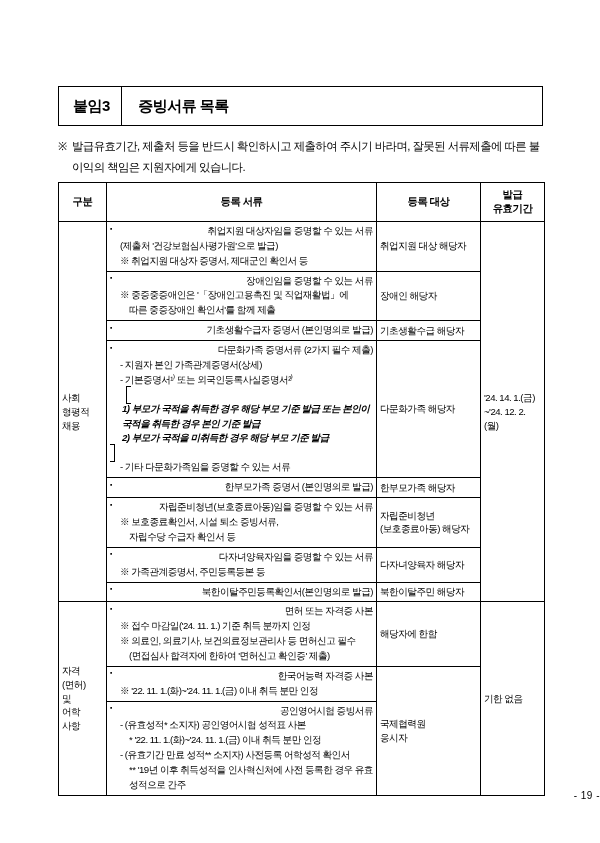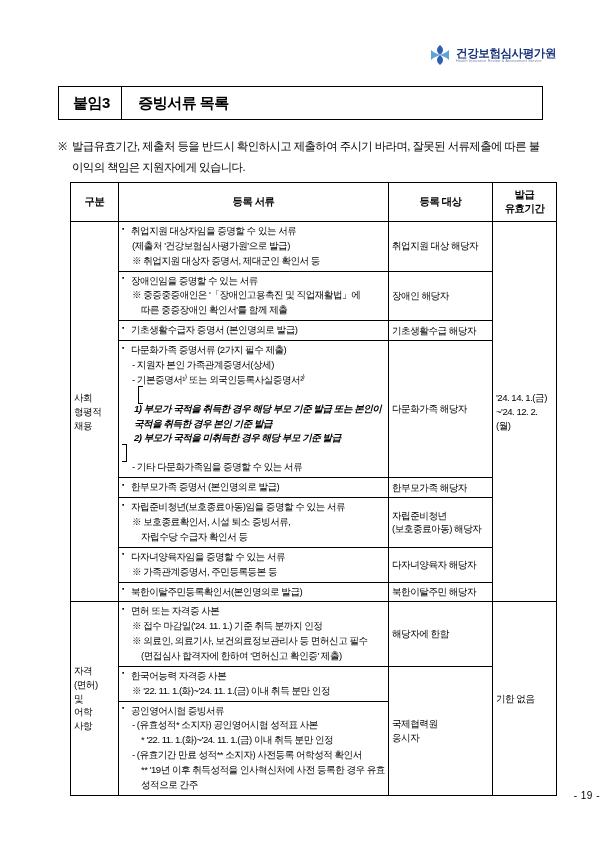--- a/index.html
+++ b/index.html
@@ -51,21 +51,21 @@
     letter-spacing: 0.2px;
     margin-top: 1px;
   }
 
   
   .title-box {
     position: absolute;
     left: 58px;
     top: 86px;
     width: 485px;
-    height: 34px;
+    height: 40px;
     border: 1.6px solid #000;
     box-sizing: border-box;
     display: flex;
     align-items: center;
   }
   .title-tag {
     font-size: 15px;
     font-weight: bold;
     padding-left: 14px;
     width: 62px;
@@ -108,21 +108,20 @@
   
   table.docs {
     position: absolute;
     left: 58px;
     top: 182px;
     width: 486px;
     border-collapse: collapse;
     table-layout: fixed;
     font-size: 9.6px;
     letter-spacing: -0.5px;
-    margin-left: 12px;
   }
   table.docs th, table.docs td {
     border: 0.9px solid #000;
     vertical-align: middle;
     padding: 2px 3px;
     box-sizing: border-box;
   }
   table.docs th {
     text-align: center;
     font-weight: bold;
@@ -140,20 +139,21 @@
   }
   td.c-docs {
     text-align: left;
     line-height: 1.55;
     padding: 3px 4px 3px 5px;
   }
   .l1 {
     position: relative;
     padding-left: 9px;
     display: block;
+    text-align: right;
   }
   .l1::before {
     content: "▪";
     position: absolute;
     left: 0;
     top: -0.5px;
     font-size: 6.5px;
   }
   .l2 {
     display: block;
@@ -193,34 +193,20 @@
     text-align: right;
     font-size: 10px;
     letter-spacing: 0.5px;
   }
 </style>
 </head>
 <body>
 
 <div class="page">
 
-  <div class="logo-wrap">
-    <div class="logo-mark">
-      <svg width="20" height="22" viewBox="0 0 20 22">
-        <path d="M10 1 C6 4, 6 8, 10 11 C14 8, 14 4, 10 1 Z" fill="#2f5fb3"></path>
-        <path d="M10 21 C6 18, 6 14, 10 11 C14 14, 14 18, 10 21 Z" fill="#2f5fb3"></path>
-        <path d="M1 6 C4 9, 8 10, 10 11 C8 12, 4 13, 1 16 Z" fill="#5ba3d8"></path>
-        <path d="M19 6 C16 9, 12 10, 10 11 C12 12, 16 13, 19 16 Z" fill="#5ba3d8"></path>
-      </svg>
-    </div>
-    <div class="logo-text">
-      <span class="logo-main">건강보험심사평가원</span>
-      <span class="logo-sub">Health Insurance Review &amp; Assessment Service</span>
-    </div>
-  </div>
 
   <div class="title-box">
     <span class="title-tag">붙임3</span>
     <span class="title-divider"></span>
     <span class="title-text">증빙서류 목록</span>
   </div>
 
   <div class="note">
     <span class="note-bullet">※</span>
     <span class="note-body">발급유효기간, 제출처 등을 반드시 확인하시고 제출하여 주시기 바라며, 잘못된 서류제출에 따른 불이익의 책임은 지원자에게 있습니다.</span>

